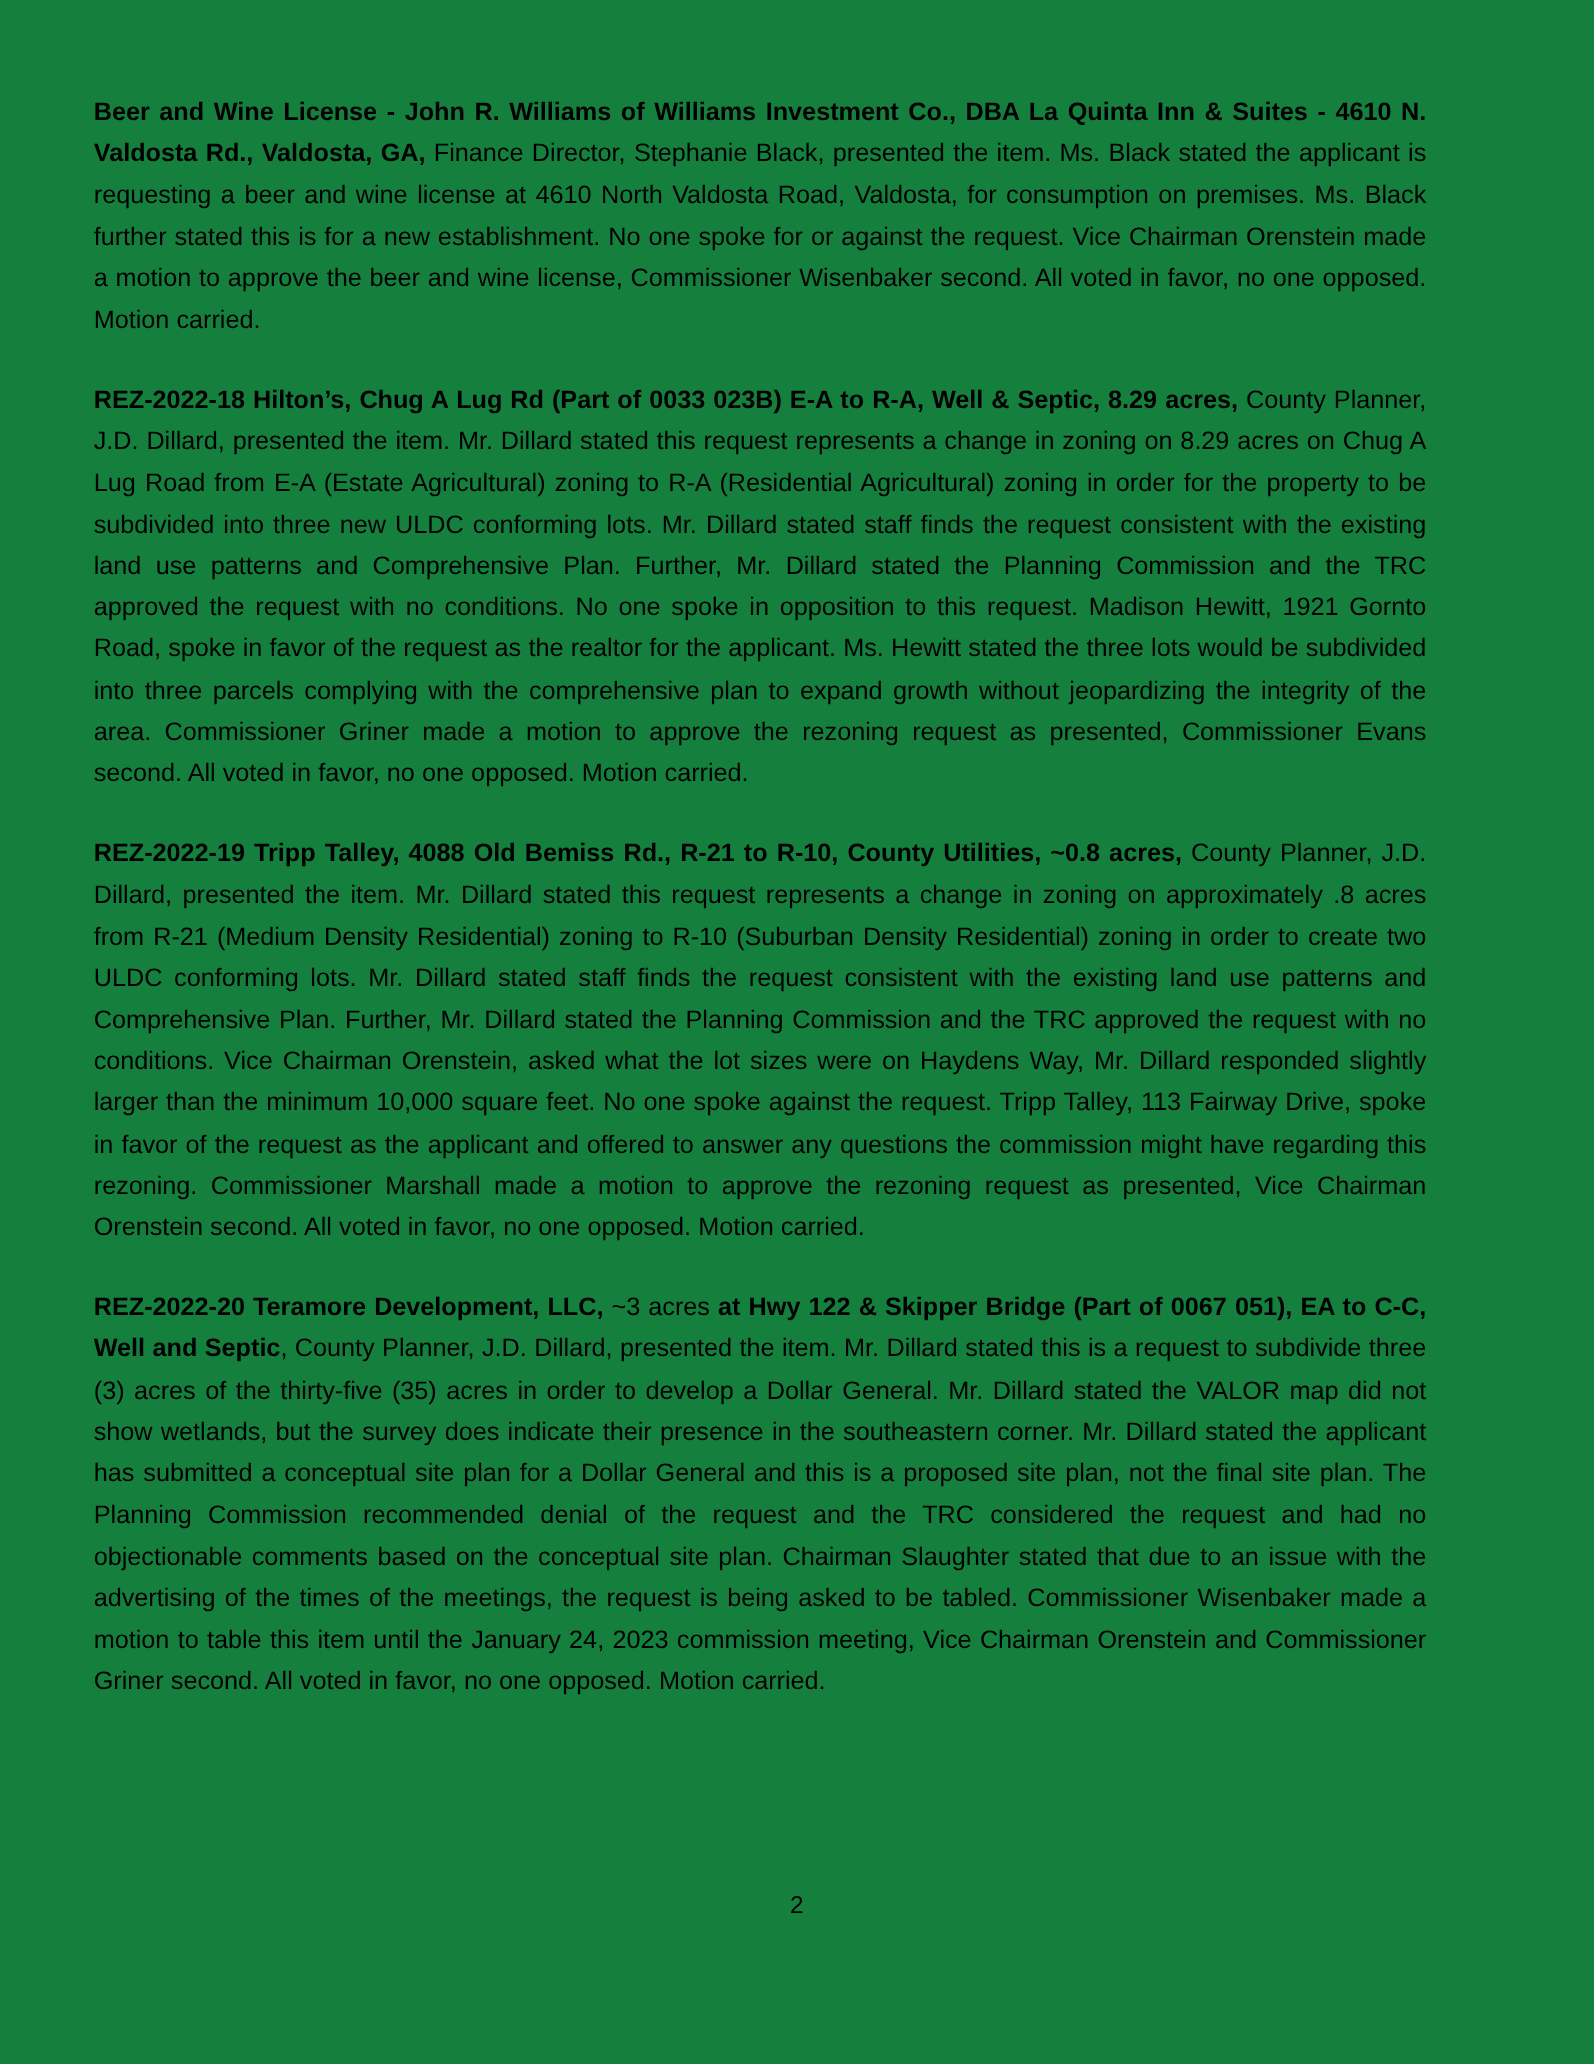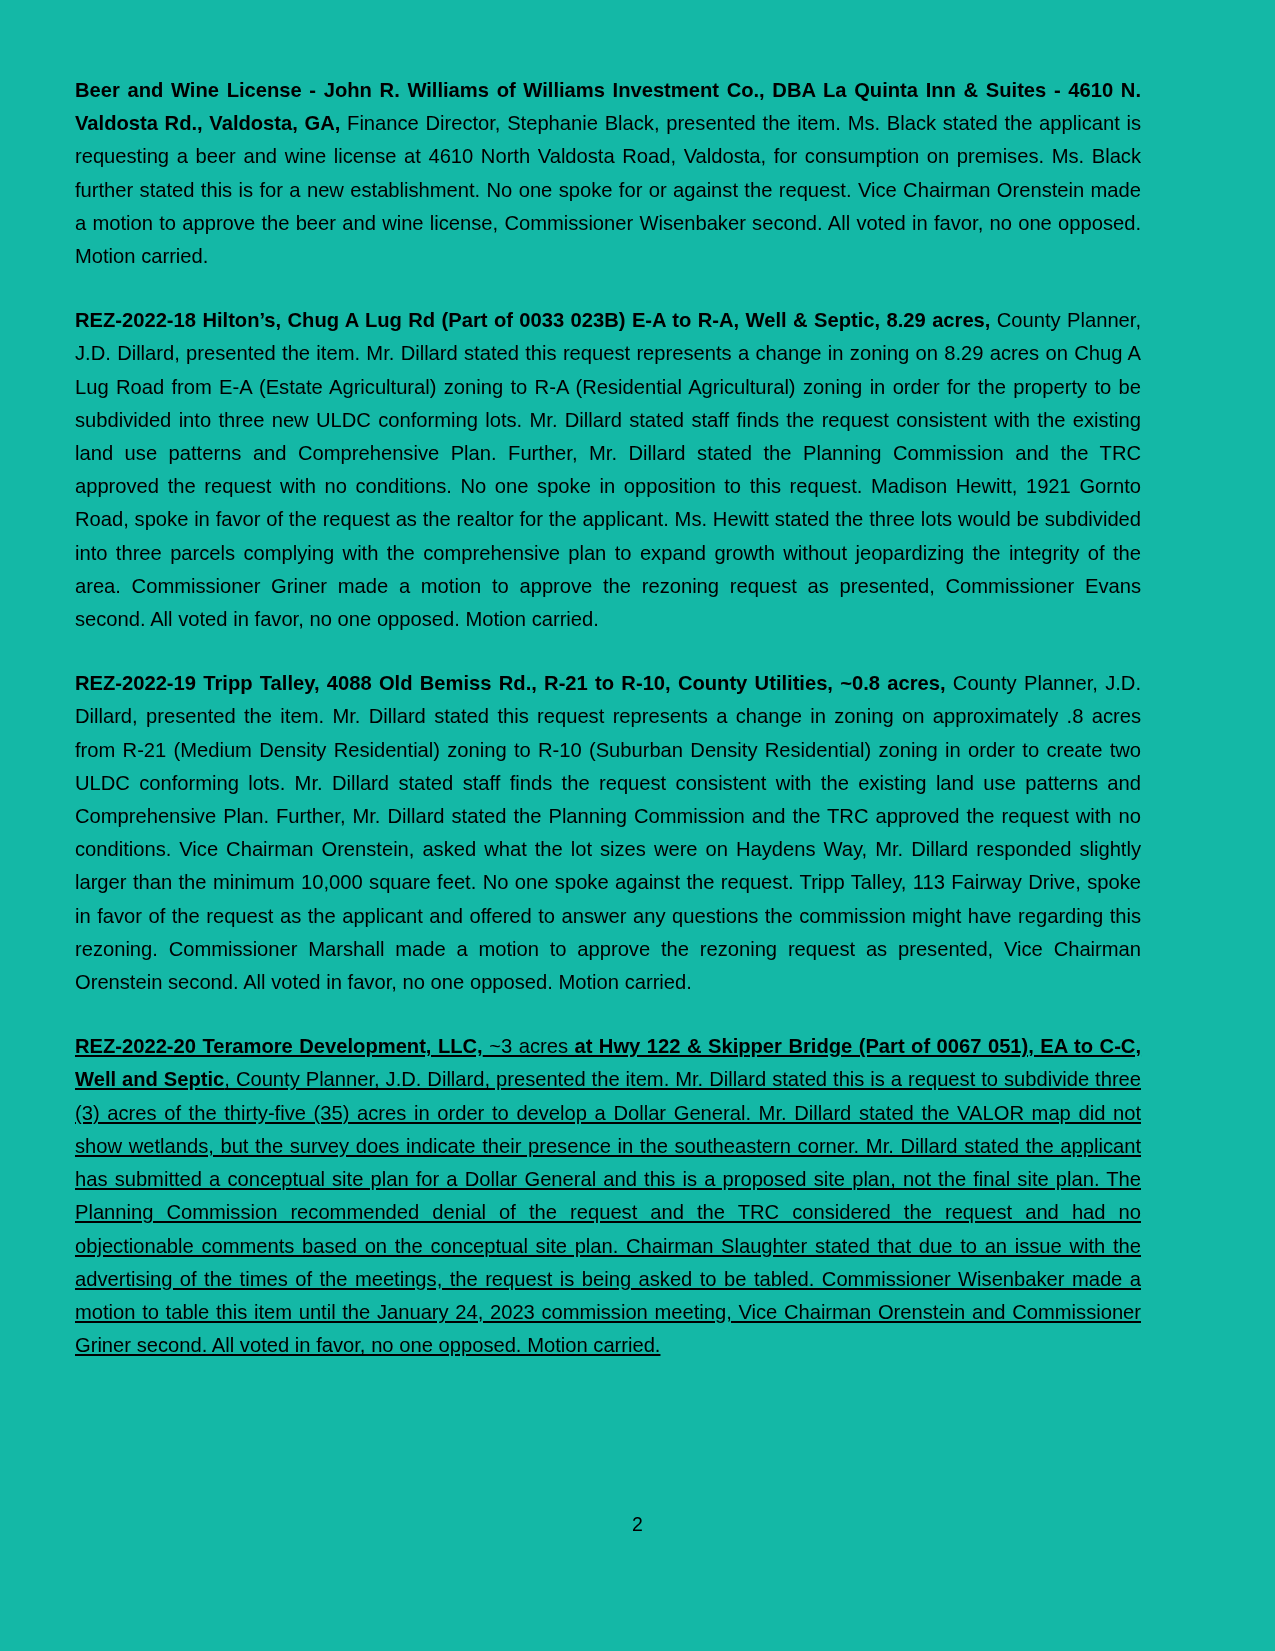--- a/index.html
+++ b/index.html
@@ -14,21 +14,21 @@
     color: #000000;
     position: relative;
     overflow: hidden;
   }
   .page {
     position: absolute;
     left: 0;
     top: 0;
     width: 1275px;
     height: 1651px;
-    background: #14b8a6;
+    background: #15803d;
   }
   .content {
     position: absolute;
     left: 75px;
     top: 74px;
     width: 1066px;
   }
   p.para {
     margin: 0 0 31px 0;
     padding: 0;
@@ -36,21 +36,20 @@
     line-height: 33.2px;
     text-align: justify;
     text-justify: inter-word;
     letter-spacing: -0.02px;
     word-spacing: 0.1px;
     -webkit-hyphens: none;
     hyphens: none;
   }
   p.para:last-of-type {
     margin-bottom: 16px;
-    text-decoration: underline;
   }
   .b {
     font-weight: bold;
   }
   .pagenum {
     position: absolute;
     left: 0;
     top: 1512px;
     width: 1275px;
     text-align: center;

